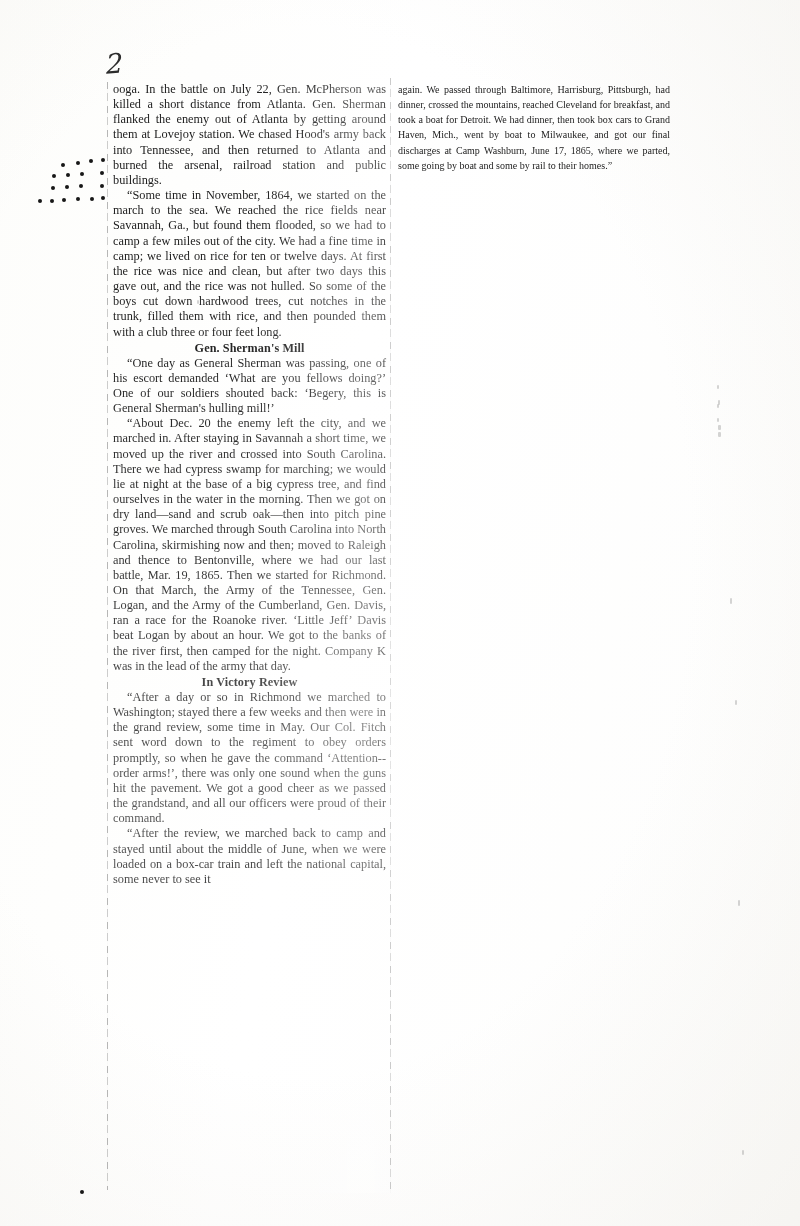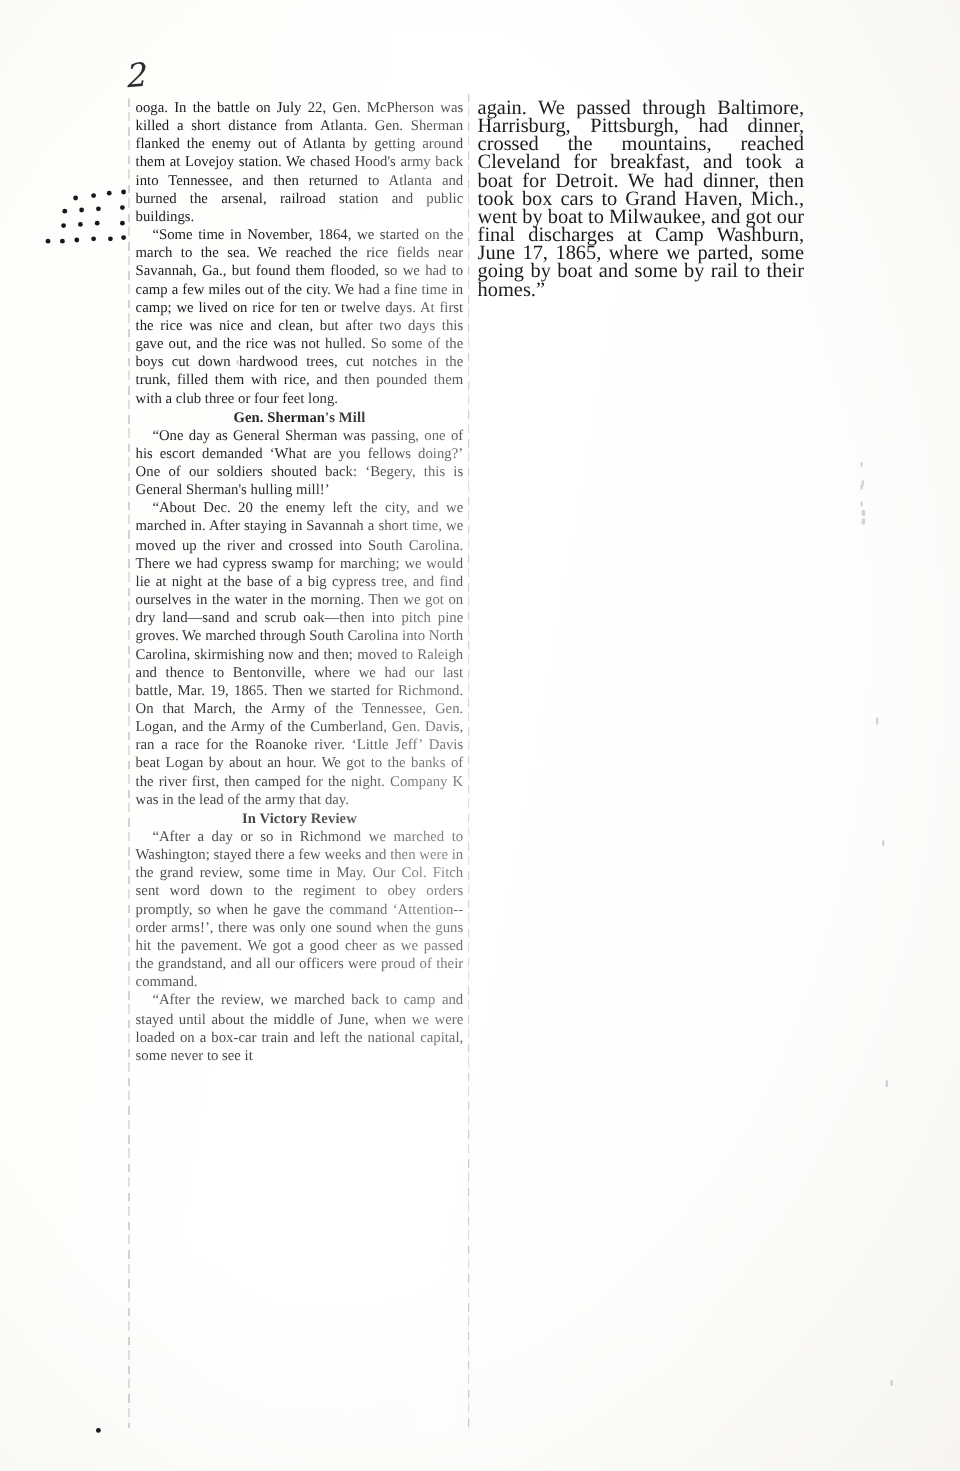--- a/index.html
+++ b/index.html
@@ -74,21 +74,21 @@
     left: 113px;
     top: 82px;
     width: 273px;
     font-size: 12.3px;
     line-height: 15.15px;
   }
   #col-right {
     left: 398px;
     top: 82px;
     width: 272px;
-    font-size: 17px;
+    font-size: 10px;
     line-height: 15.15px;
   }
 
   .para {
     margin: 0;
     text-indent: 14px;
     text-align: justify;
   }
   .para.noindent { text-indent: 0; }
 

